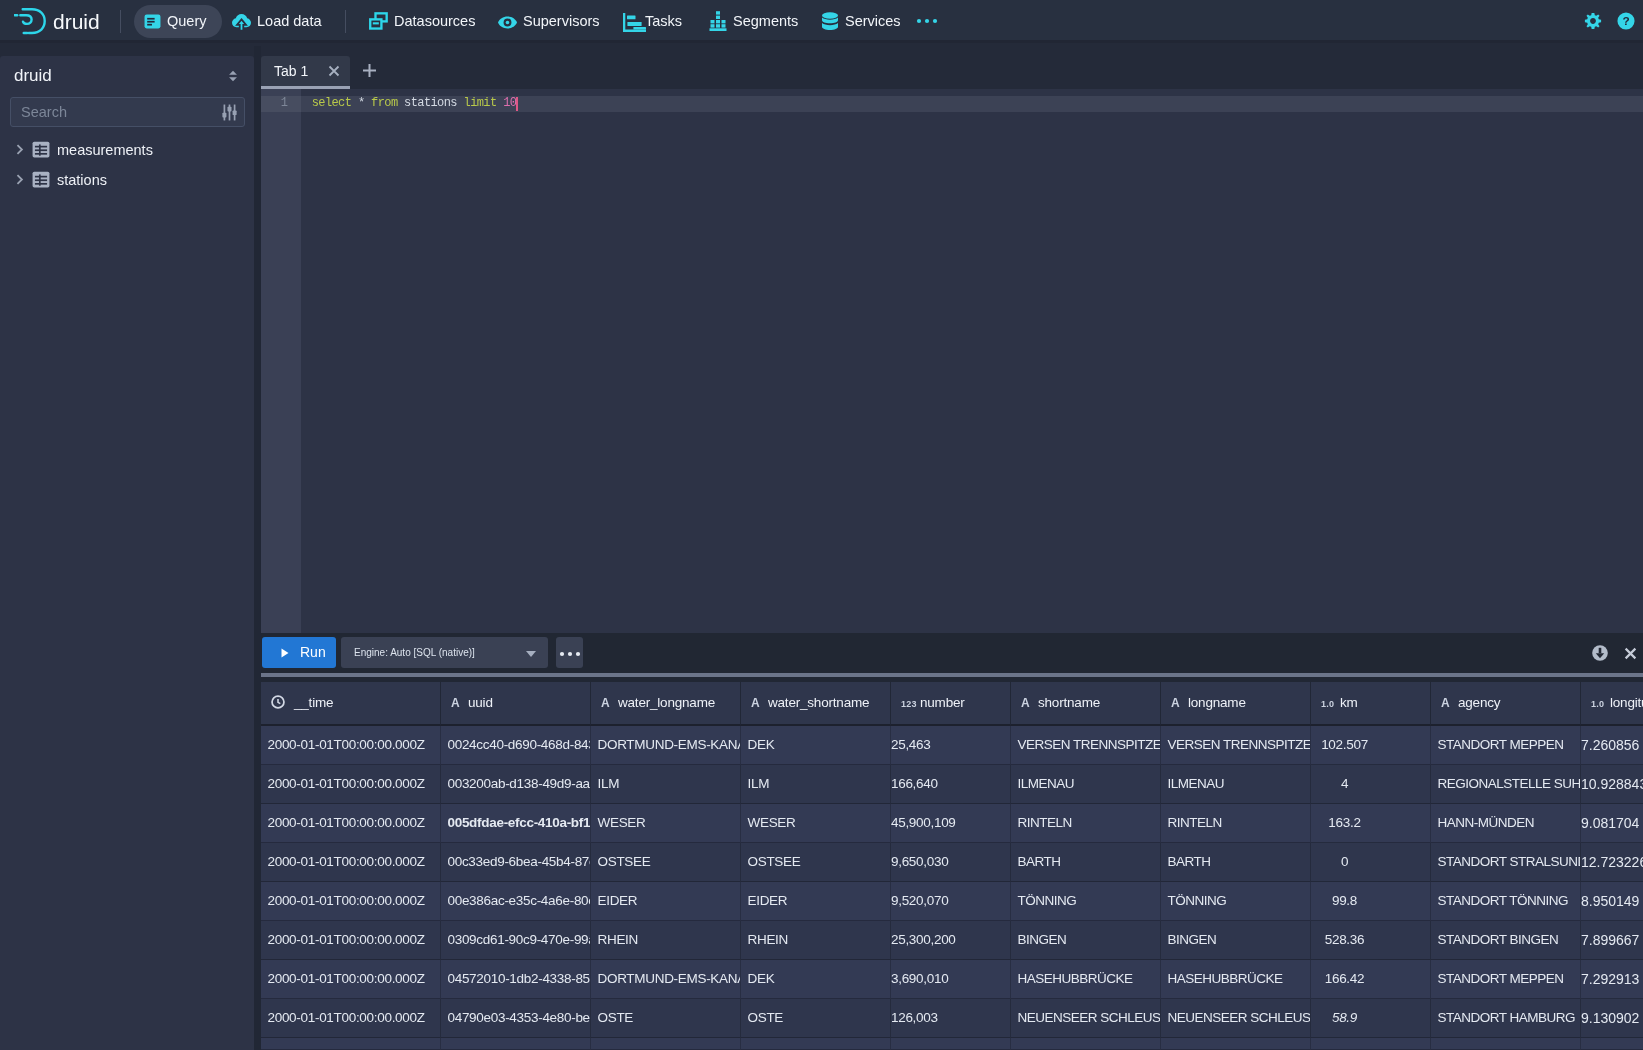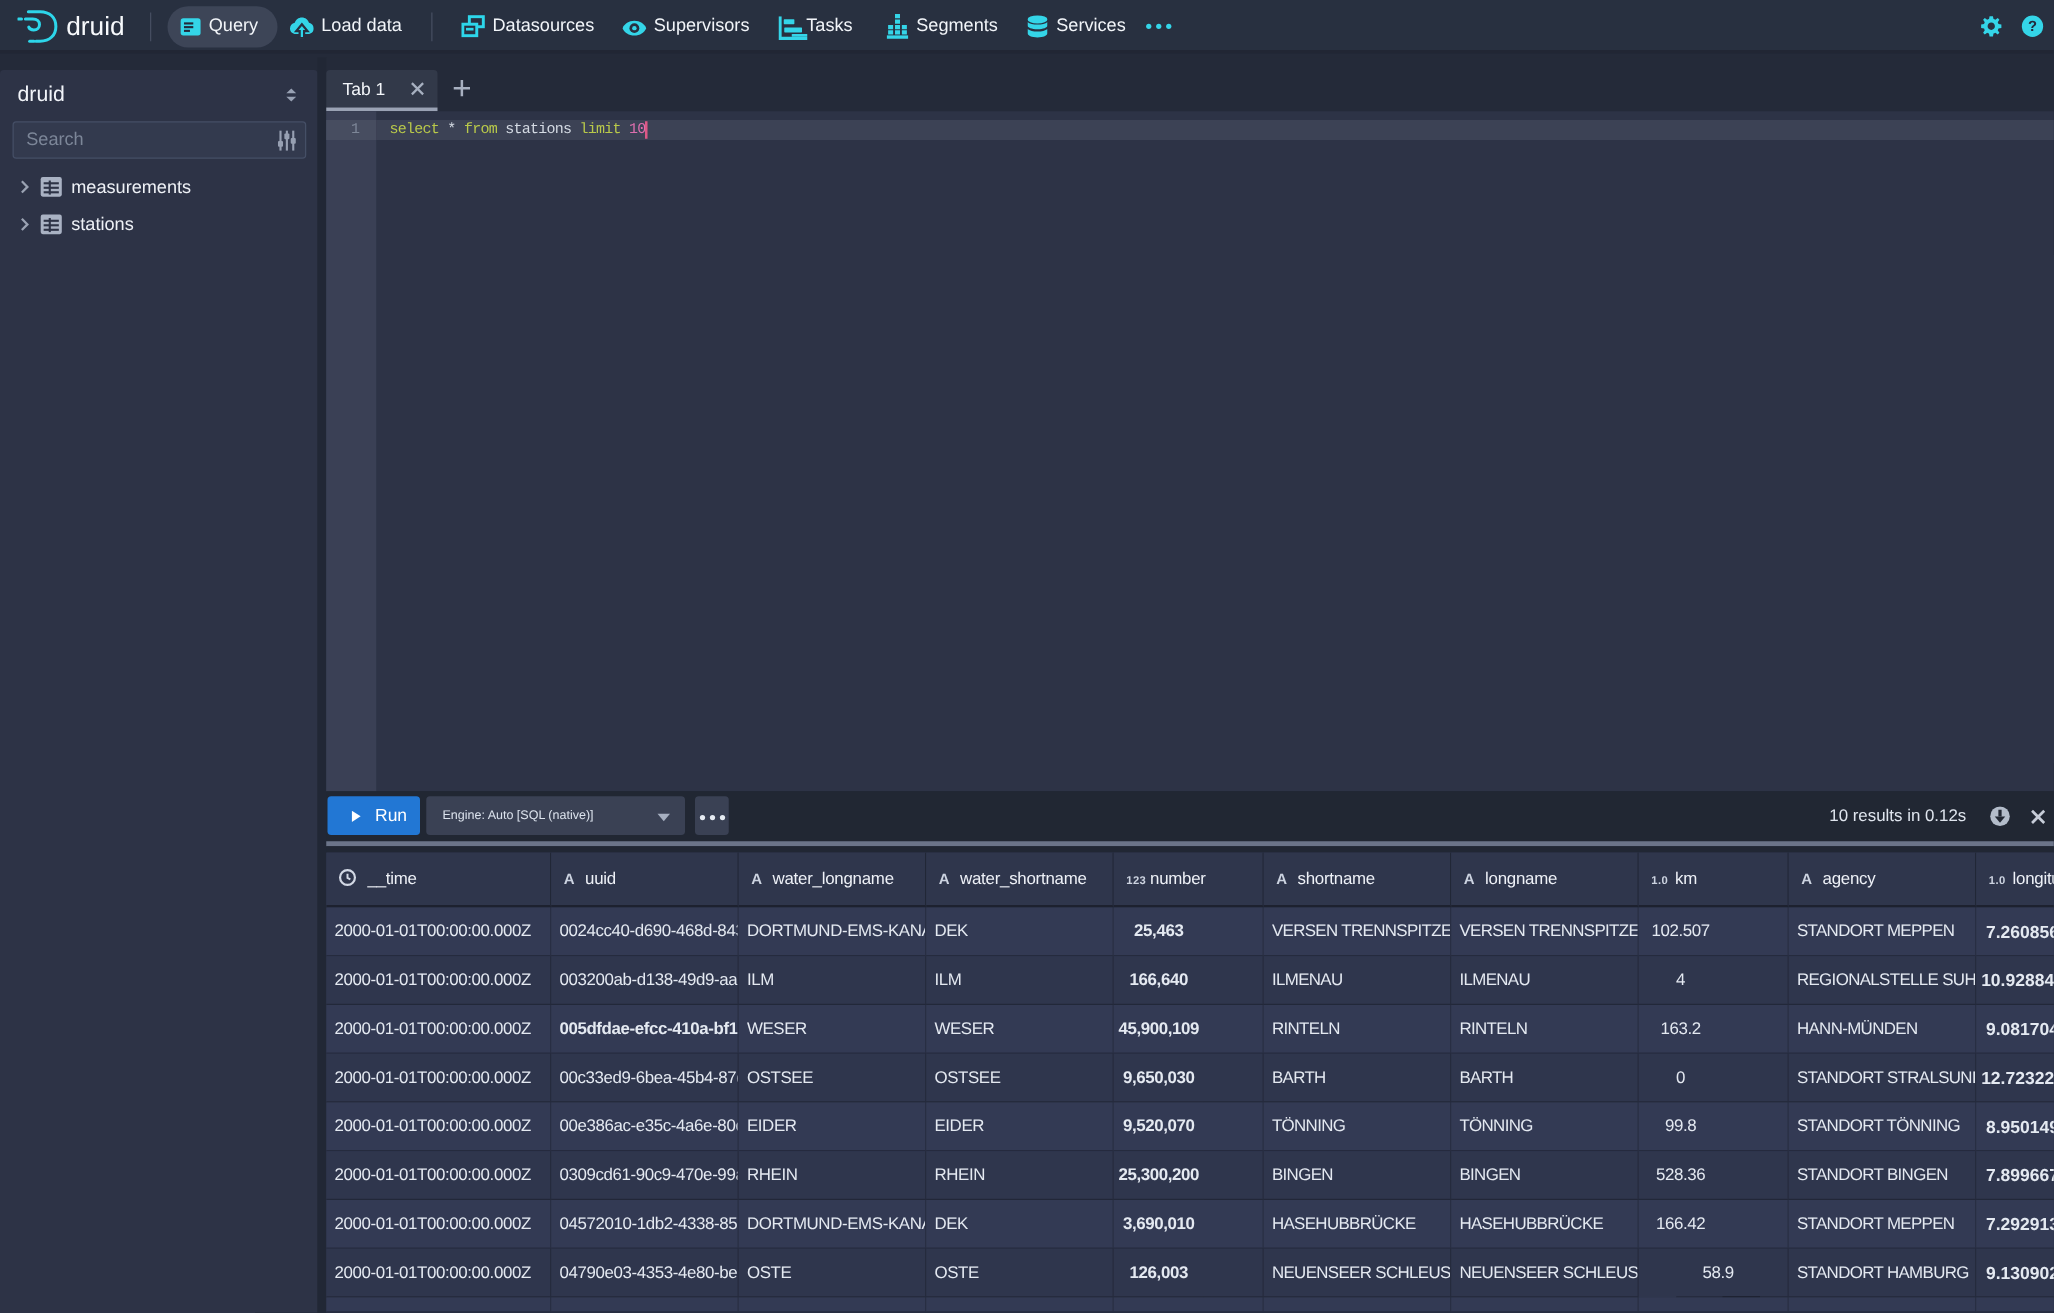--- a/index.html
+++ b/index.html
@@ -34,21 +34,21 @@
     background:#2e354b; overflow:hidden; }
   .hcell { position:absolute; top:0; height:44px; background:#2f364c;
     border-right:1px solid rgba(0,0,0,0.28); border-bottom:2px solid rgba(0,0,0,0.38);
     color:#eef1f7; font-size:13.5px; letter-spacing:-0.2px; line-height:42px; white-space:nowrap; overflow:hidden; }
   .row { position:absolute; left:0; width:1441px; height:39px; }
   .row.odd  { background:#333a54; }
   .row.even { background:#2f364d; }
   .cell { position:absolute; top:0; height:39px; line-height:38px; font-size:13.5px; letter-spacing:-0.3px;
     color:#e4e9f1; white-space:nowrap; overflow:hidden; padding-left:6.5px;
     border-right:1px solid rgba(0,0,0,0.2); border-bottom:1px solid rgba(0,0,0,0.26); }
-  .cell.num { text-align:center; padding-left:0;font-weight:bold; }
+  .cell.num { text-align:left; padding-left:0; }
   .cell.ctr { text-align:center; padding-left:0; }
 </style>
 </head>
 <body>
 
 <div id="topbar">
 
   <svg class="abs" style="left:14px; top:7px;" width="36" height="28" viewBox="0 0 36 28">
     <g fill="none" stroke="#2dd6ea" stroke-width="2.4" stroke-linecap="round">
       <path d="M8.7,2.3 H18 C26,2.3 30.7,7.2 30.7,14.1 C30.7,21 26,26 18,26 H14.8"></path>
@@ -235,21 +235,20 @@
 
   <div class="abs" style="left:295px; top:4px; width:27px; height:31px; background:#3a4154; border-radius:3px;"></div>
   <svg class="abs" style="left:297px; top:18px;" width="24" height="6" viewBox="0 0 24 6">
     <g fill="#e6ebf2">
         <circle cx="4" cy="3" r="2.1"></circle>
         <circle cx="12" cy="3" r="2.1"></circle>
         <circle cx="20" cy="3" r="2.1"></circle>
       </g>
   </svg>
 
-  <div class="abs" style="left:1012px; top:0; width:300px; height:40px; line-height:40px; text-align:right; font-size:13.5px; color:#dfe5ee;">10 results in 0.12s</div>
   <svg class="abs" style="left:1331px; top:12px;" width="16" height="16" viewBox="0 0 16 16">
     <circle cx="8" cy="8" r="7.8" fill="#b3bcca"></circle>
     <rect x="6.7" y="2.8" width="2.6" height="5.4" fill="#212733"></rect>
     <path d="M8,13.2 L3.8,8.2 H12.2 Z" fill="#212733"></path>
   </svg>
   <svg class="abs" style="left:1363px; top:14px;" width="13" height="13" viewBox="0 0 12 12">
     <path d="M1.5,1.5 L10.5,10.5 M10.5,1.5 L1.5,10.5" stroke="#c6ccd8" stroke-width="2" fill="none"></path>
   </svg>
 </div>
 <div id="splitter"></div>
@@ -369,21 +368,21 @@
     </div>
     <div class="row even" style="top:317px;">
       <div class="cell" style="left:0px;width:180px;">2000-01-01T00:00:00.000Z</div>
       <div class="cell" style="left:180px;width:150px;">04790e03-4353-4e80-be12</div>
       <div class="cell" style="left:330px;width:150px;">OSTE</div>
       <div class="cell" style="left:480px;width:150px;">OSTE</div>
       <div class="cell num" style="left:630px;width:72px;border-right:none;">126,003</div>
       <div class="cell" style="left:702px;width:48px;"></div>
       <div class="cell" style="left:750px;width:150px;letter-spacing:-0.5px;">NEUENSEER SCHLEUSEN</div>
       <div class="cell" style="left:900px;width:150px;letter-spacing:-0.5px;">NEUENSEER SCHLEUSEN</div>
-      <div class="cell ctr" style="left:1080px;width:67px;border-right:none;">58.9</div>
+      <div class="cell ctr" style="left:1050px;width:67px;border-right:none;font-style:italic;">58.9</div>
       <div class="cell" style="left:1117px;width:53px;"></div>
       <div class="cell" style="left:1170px;width:150px;letter-spacing:-0.5px;">STANDORT HAMBURG</div>
       <div class="cell num" style="left:1320px;width:74px;border-right:none;font-size:14px;letter-spacing:0;">9.130902</div>
     </div>
     <div class="row odd" style="top:356px;height:12px;">
       <div class="cell" style="left:0px;width:180px;height:12px;"></div>
       <div class="cell" style="left:180px;width:150px;height:12px;"></div>
       <div class="cell" style="left:330px;width:150px;height:12px;"></div>
       <div class="cell" style="left:480px;width:150px;height:12px;"></div>
       <div class="cell" style="left:630px;width:120px;height:12px;"></div>

